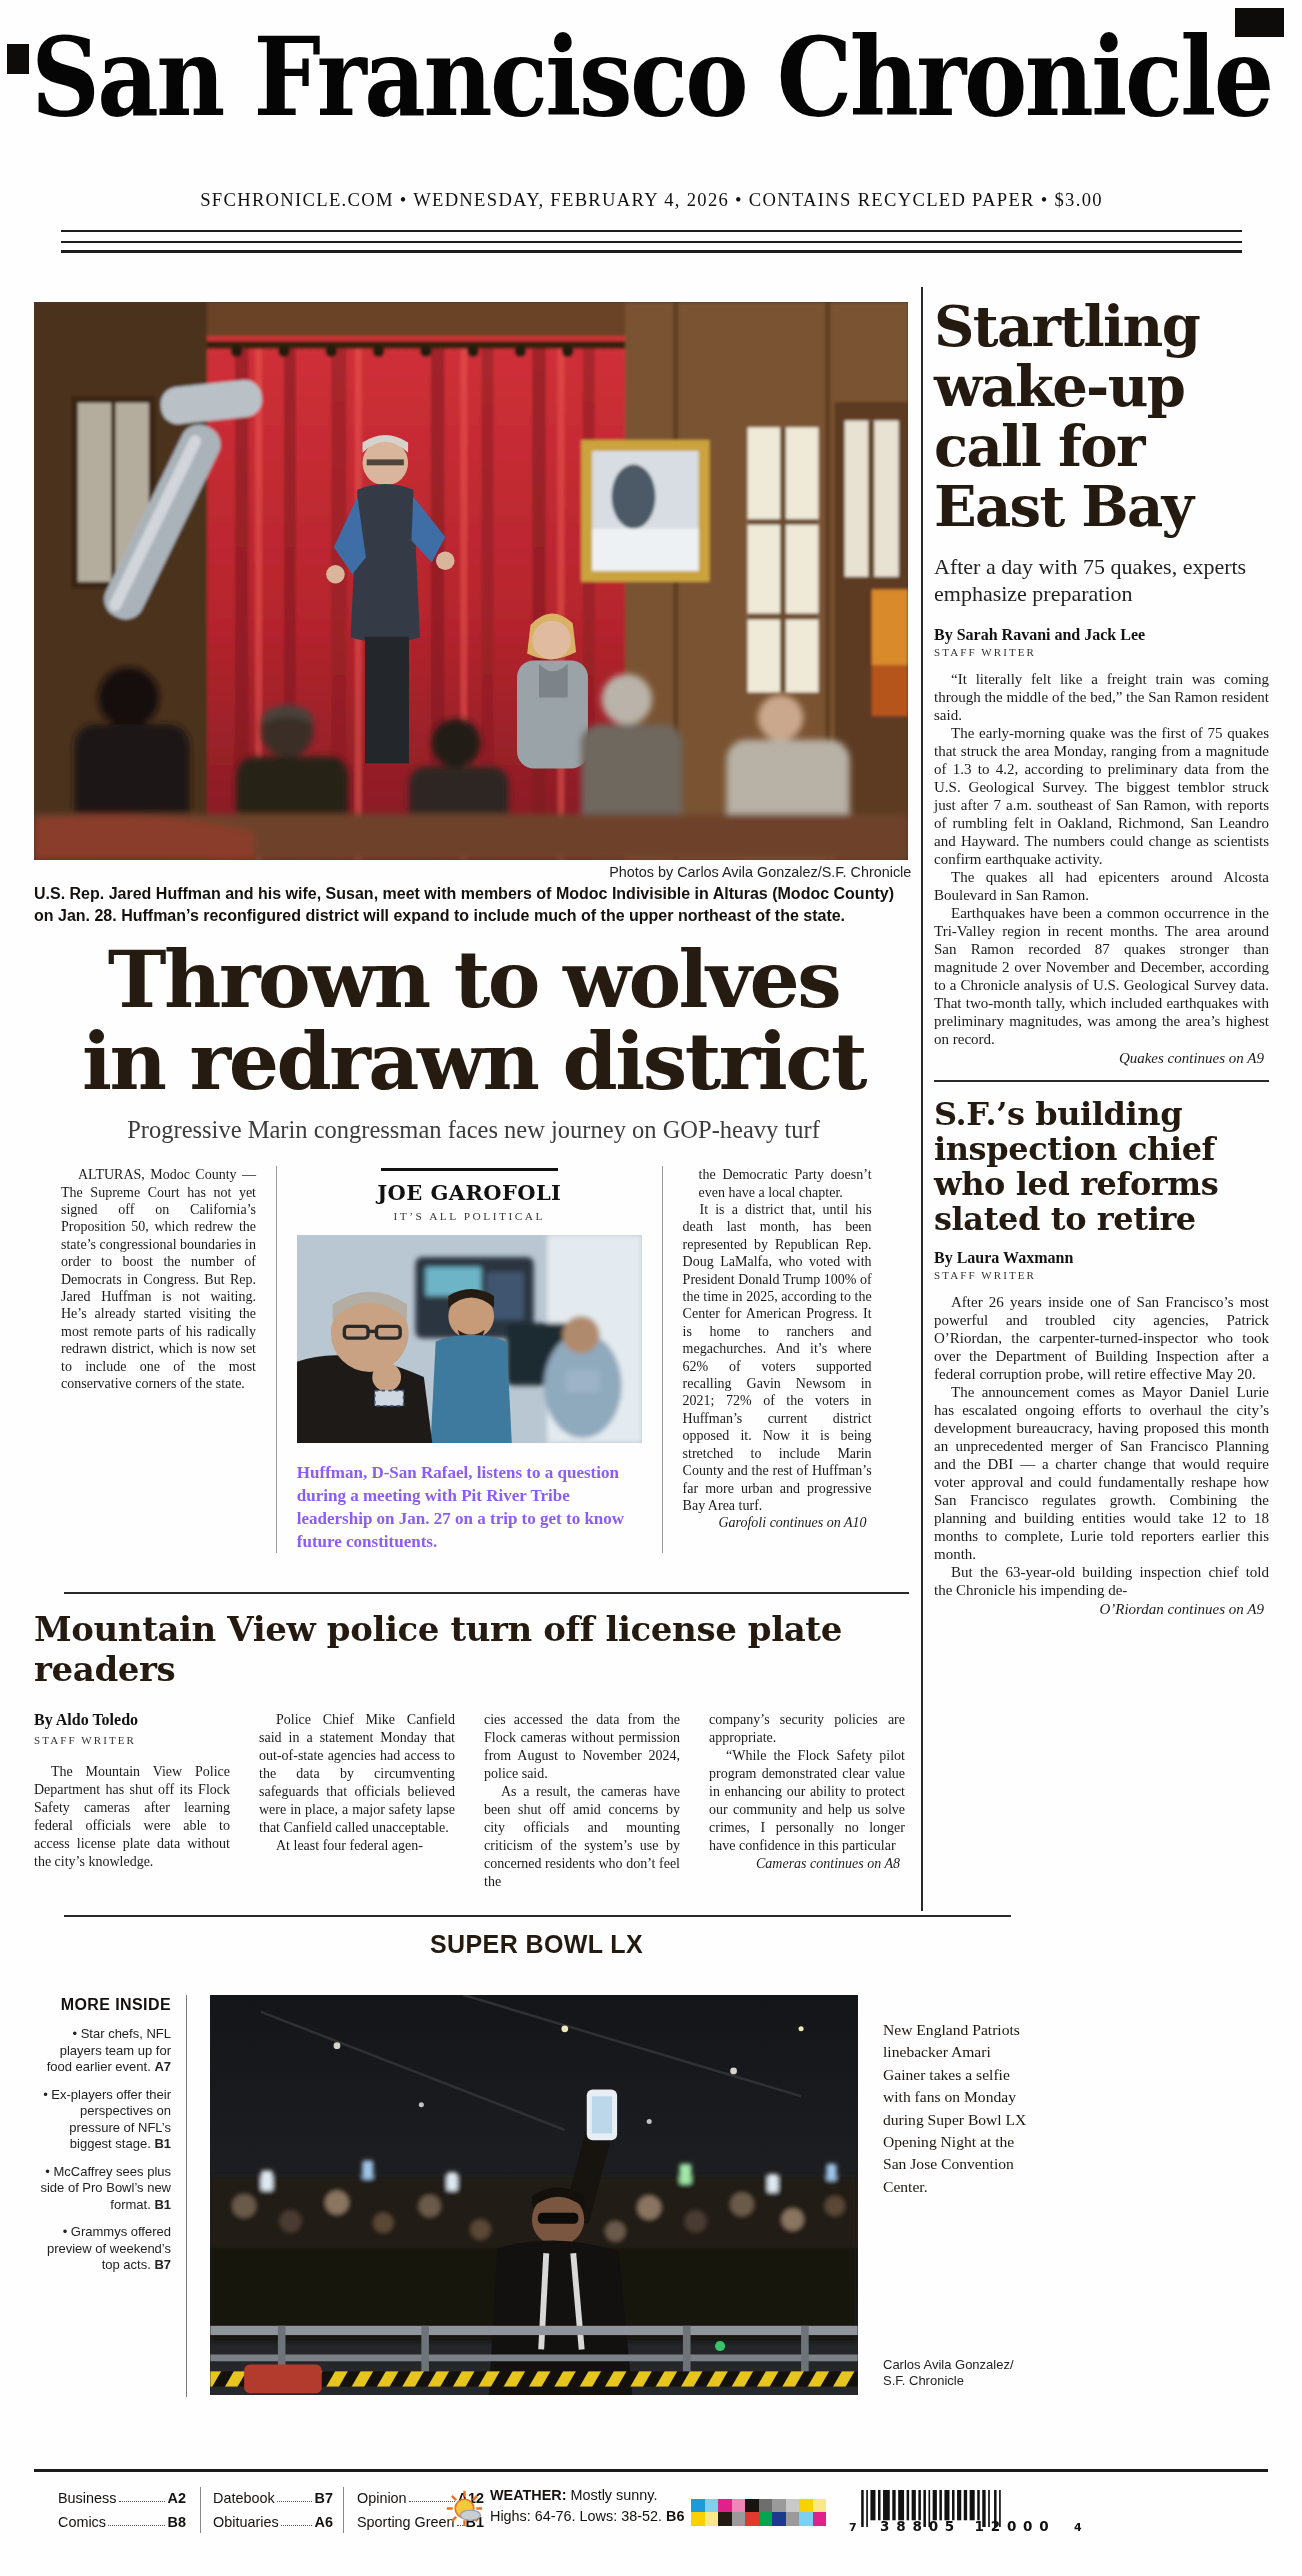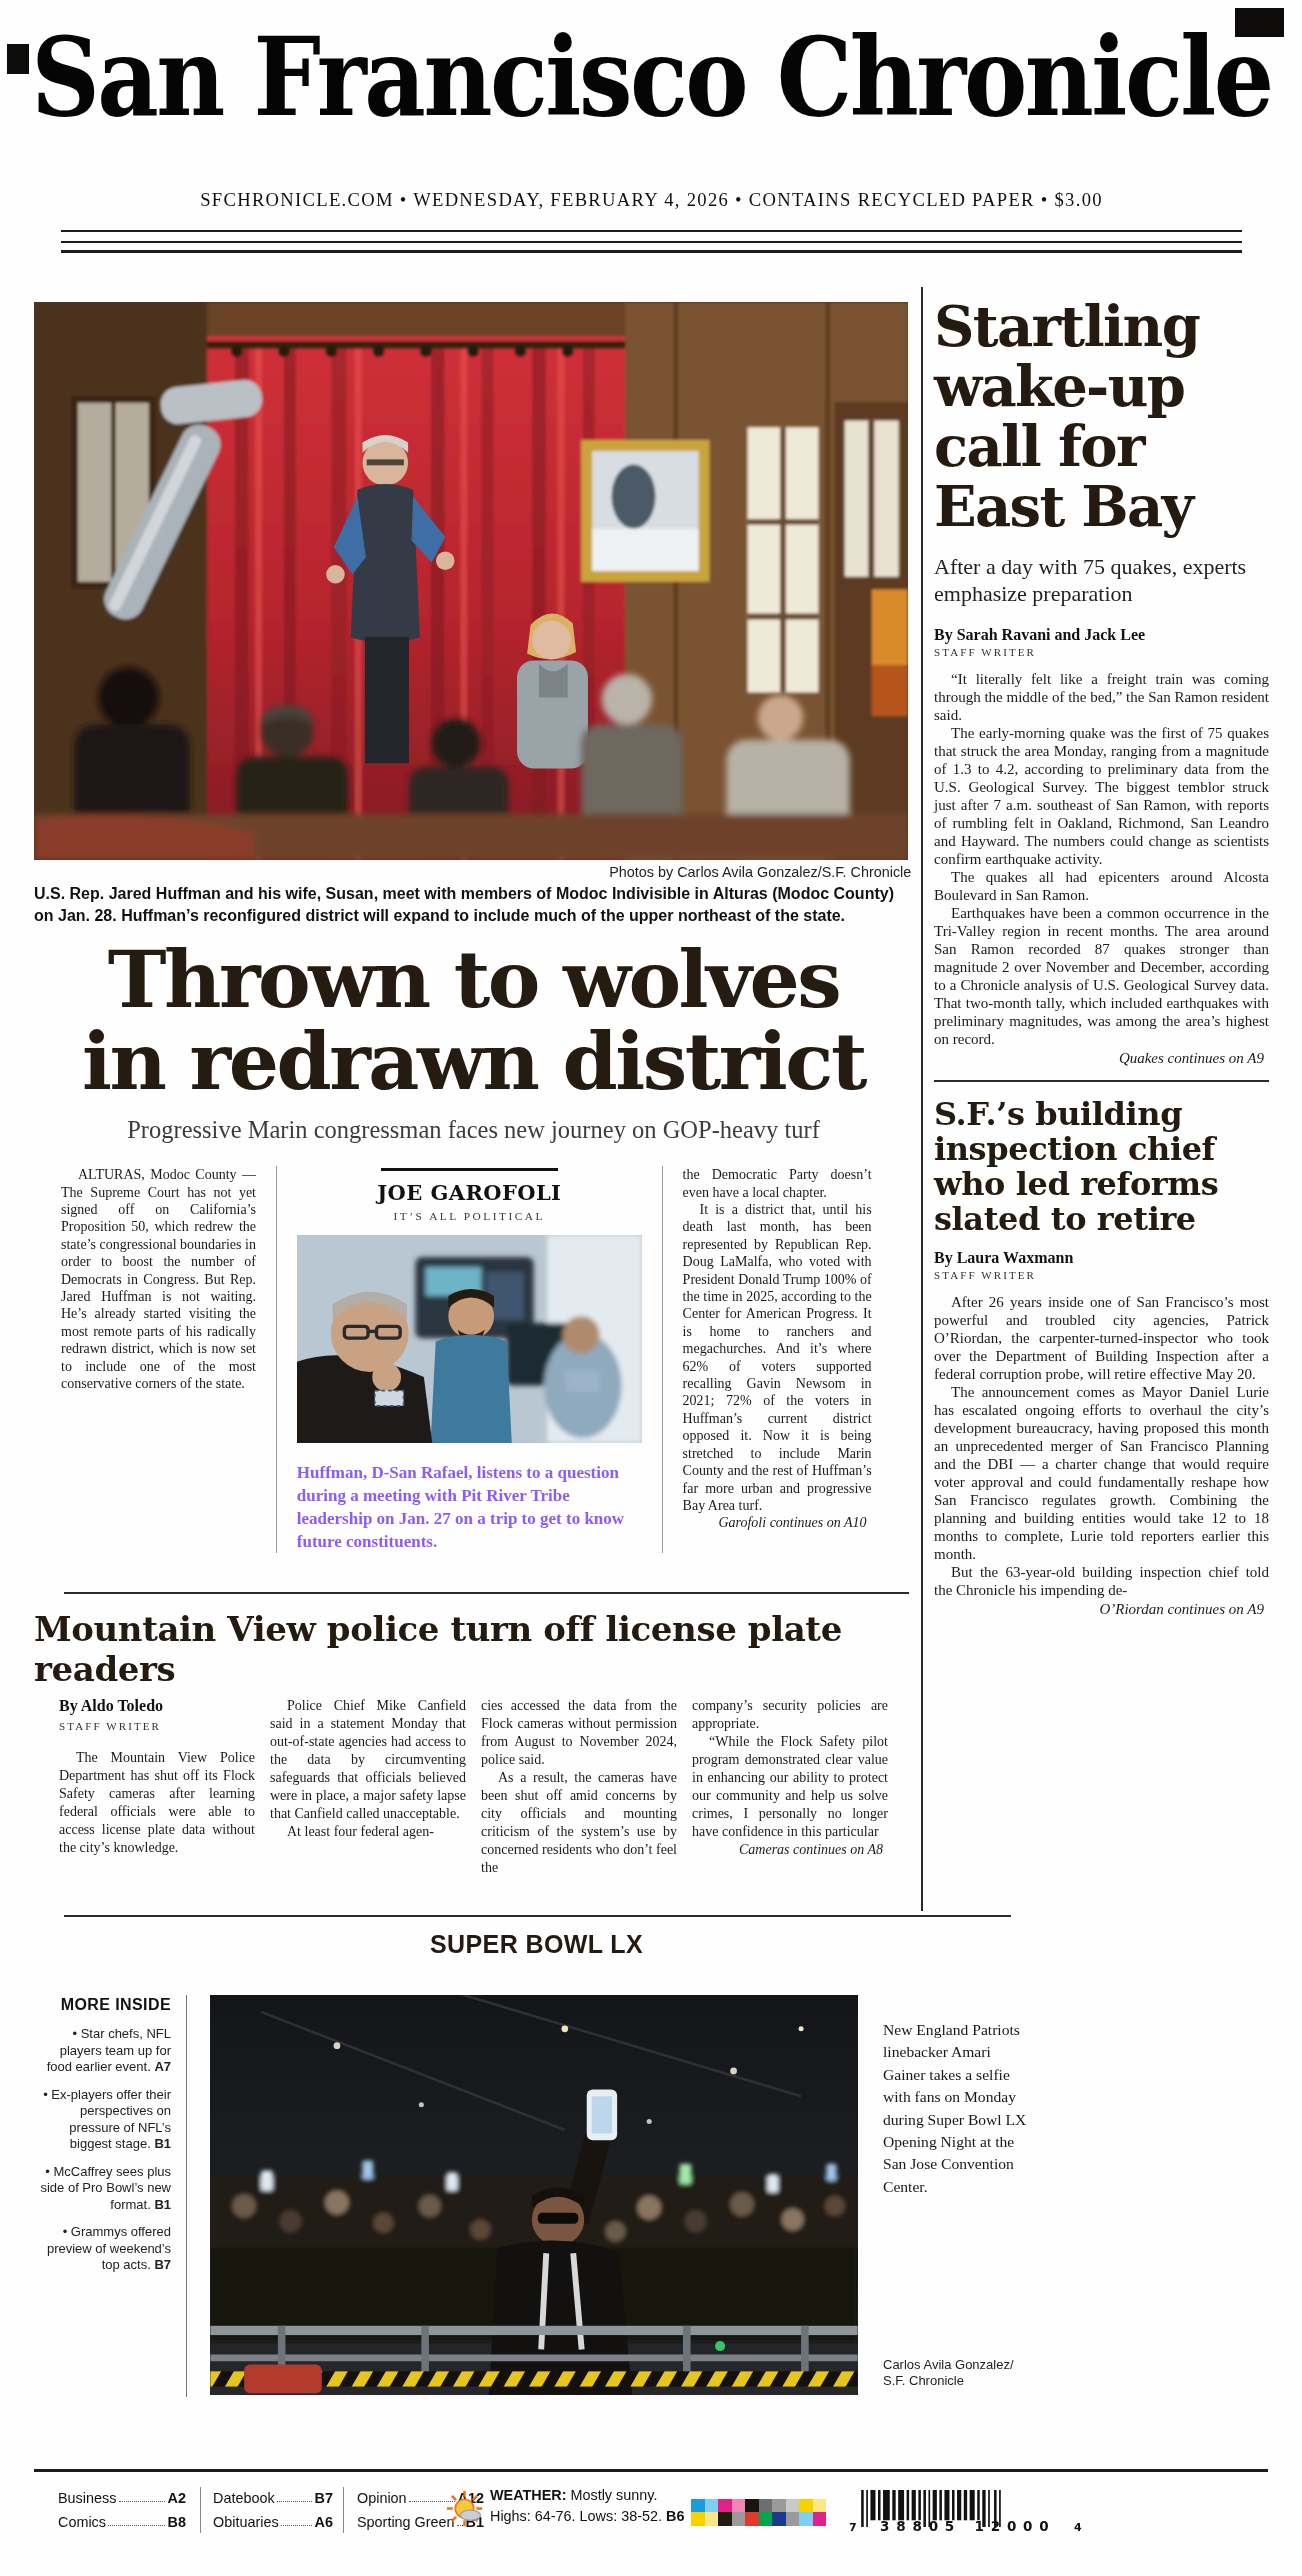--- a/index.html
+++ b/index.html
@@ -59,21 +59,21 @@
   .tagline{margin-top:5px;text-align:center;font-size:11.4px;letter-spacing:2.5px;color:#3a3a3a;}
   .garofoli-photo{margin-top:13.5px;width:345px;height:208px;overflow:hidden;background:#7f93a2;}
   .garofoli-caption{margin-top:18px;font-weight:bold;font-size:17px;line-height:23px;color:#8b5cf6;}
   .hcol .continuation{font-size:14px;}
 
   
   .mv-block{position:absolute;left:34px;top:1592px;width:879px;}
   .mv-rule{height:1.7px;background:#2a2a2a;margin-left:30px;width:845px;}
   .mv-headline{margin-top:15px;font-family:"DejaVu Serif",serif;font-weight:bold;
     font-size:34px;letter-spacing:-0.4px;color:#241a10;}
-  .mv-cols{margin-top:8px;display:flex;gap:15px;justify-content:center;}
+  .mv-cols{margin-top:22px;display:flex;gap:29px;}
   .mv-col{width:196px;font-size:14px;line-height:18px;}
   .mv-col .byline{font-size:16px;}
   .mv-col .role{margin-bottom:13.5px;}
   .mv-col .continuation{font-size:14px;}
 
   
   .sb-section{position:absolute;left:34px;top:1911px;width:1234px;}
   .sb-rule{position:absolute;left:30px;top:4.2px;width:947px;height:1.7px;background:#2a2a2a;}
   .sb-label{position:absolute;left:0;top:18.6px;width:1005px;text-align:center;
     font-family:"Liberation Sans",sans-serif;font-weight:bold;font-size:25px;
@@ -287,21 +287,21 @@
               <circle cx="106" cy="168" r="17" fill="#c9a283"></circle>
               <rect x="92" y="184" width="34" height="18" fill="#cfd8e2"></rect>
               <rect x="92" y="184" width="34" height="18" fill="none" stroke="#3b5a7a" stroke-width="2" stroke-dasharray="4 4"></rect>
             </g>
           </svg>
         </div>
         <div class="garofoli-caption">Huffman, D-San Rafael, listens to a question during a meeting with Pit River Tribe leadership on Jan. 27 on a trip to get to know future constituents.</div>
       </div>
       <div class="col-divider"></div>
       <div class="hcol hcol3 body-text">
-        <p style="text-indent:0;">the Democratic Party doesn’t even have a local chapter.</p>
+        <p style="text-indent:0;margin-left:16px;">the Democratic Party doesn’t even have a local chapter.</p>
         <p>It is a district that, until his death last month, has been represented by Republican Rep. Doug LaMalfa, who voted with President Donald Trump 100% of the time in 2025, according to the Center for American Progress. It is home to ranchers and megachurches. And it’s where 62% of voters supported recalling Gavin Newsom in 2021; 72% of the voters in Huffman’s current district opposed it. Now it is being stretched to include Marin County and the rest of Huffman’s far more urban and progressive Bay Area turf.</p>
         <div class="continuation">Garofoli continues on A10</div>
       </div>
     </div>
   </div>
 
   <div class="vrule-main"></div>
   <div class="right-col">
     <div class="quake-headline">Startling wake-up call for East Bay</div>
     <div class="quake-subhead">After a day with 75 quakes, experts emphasize preparation</div>

